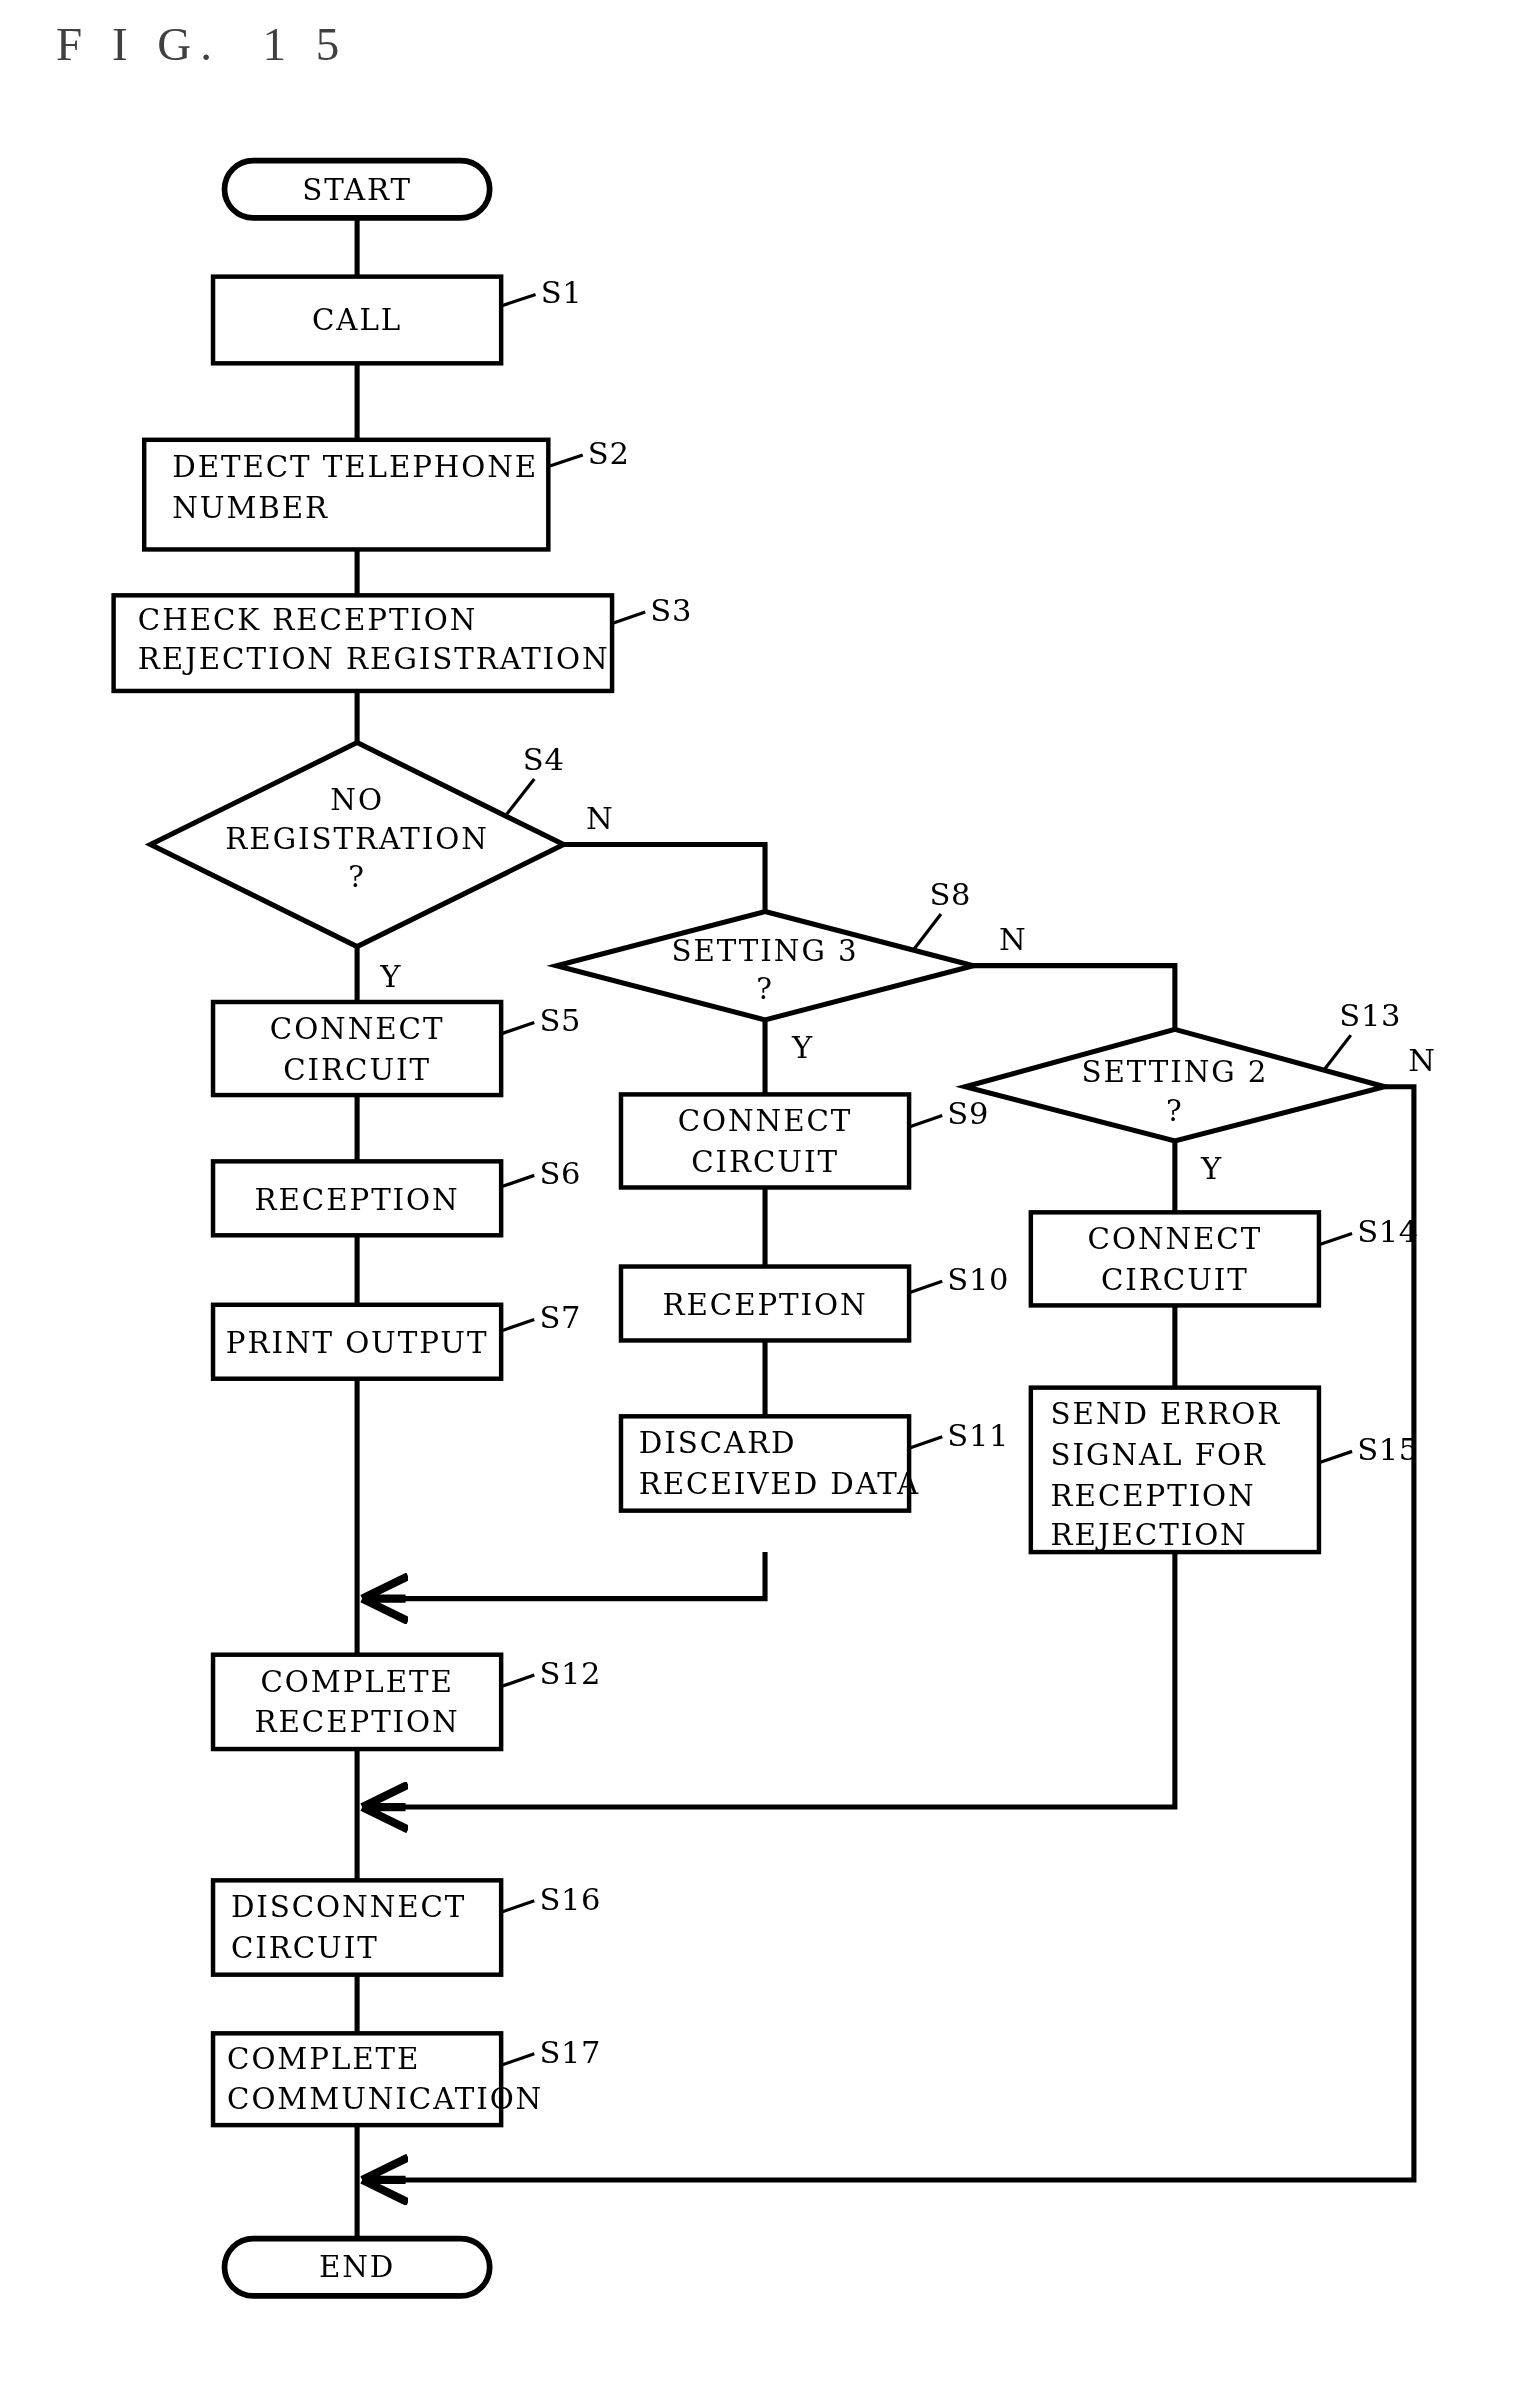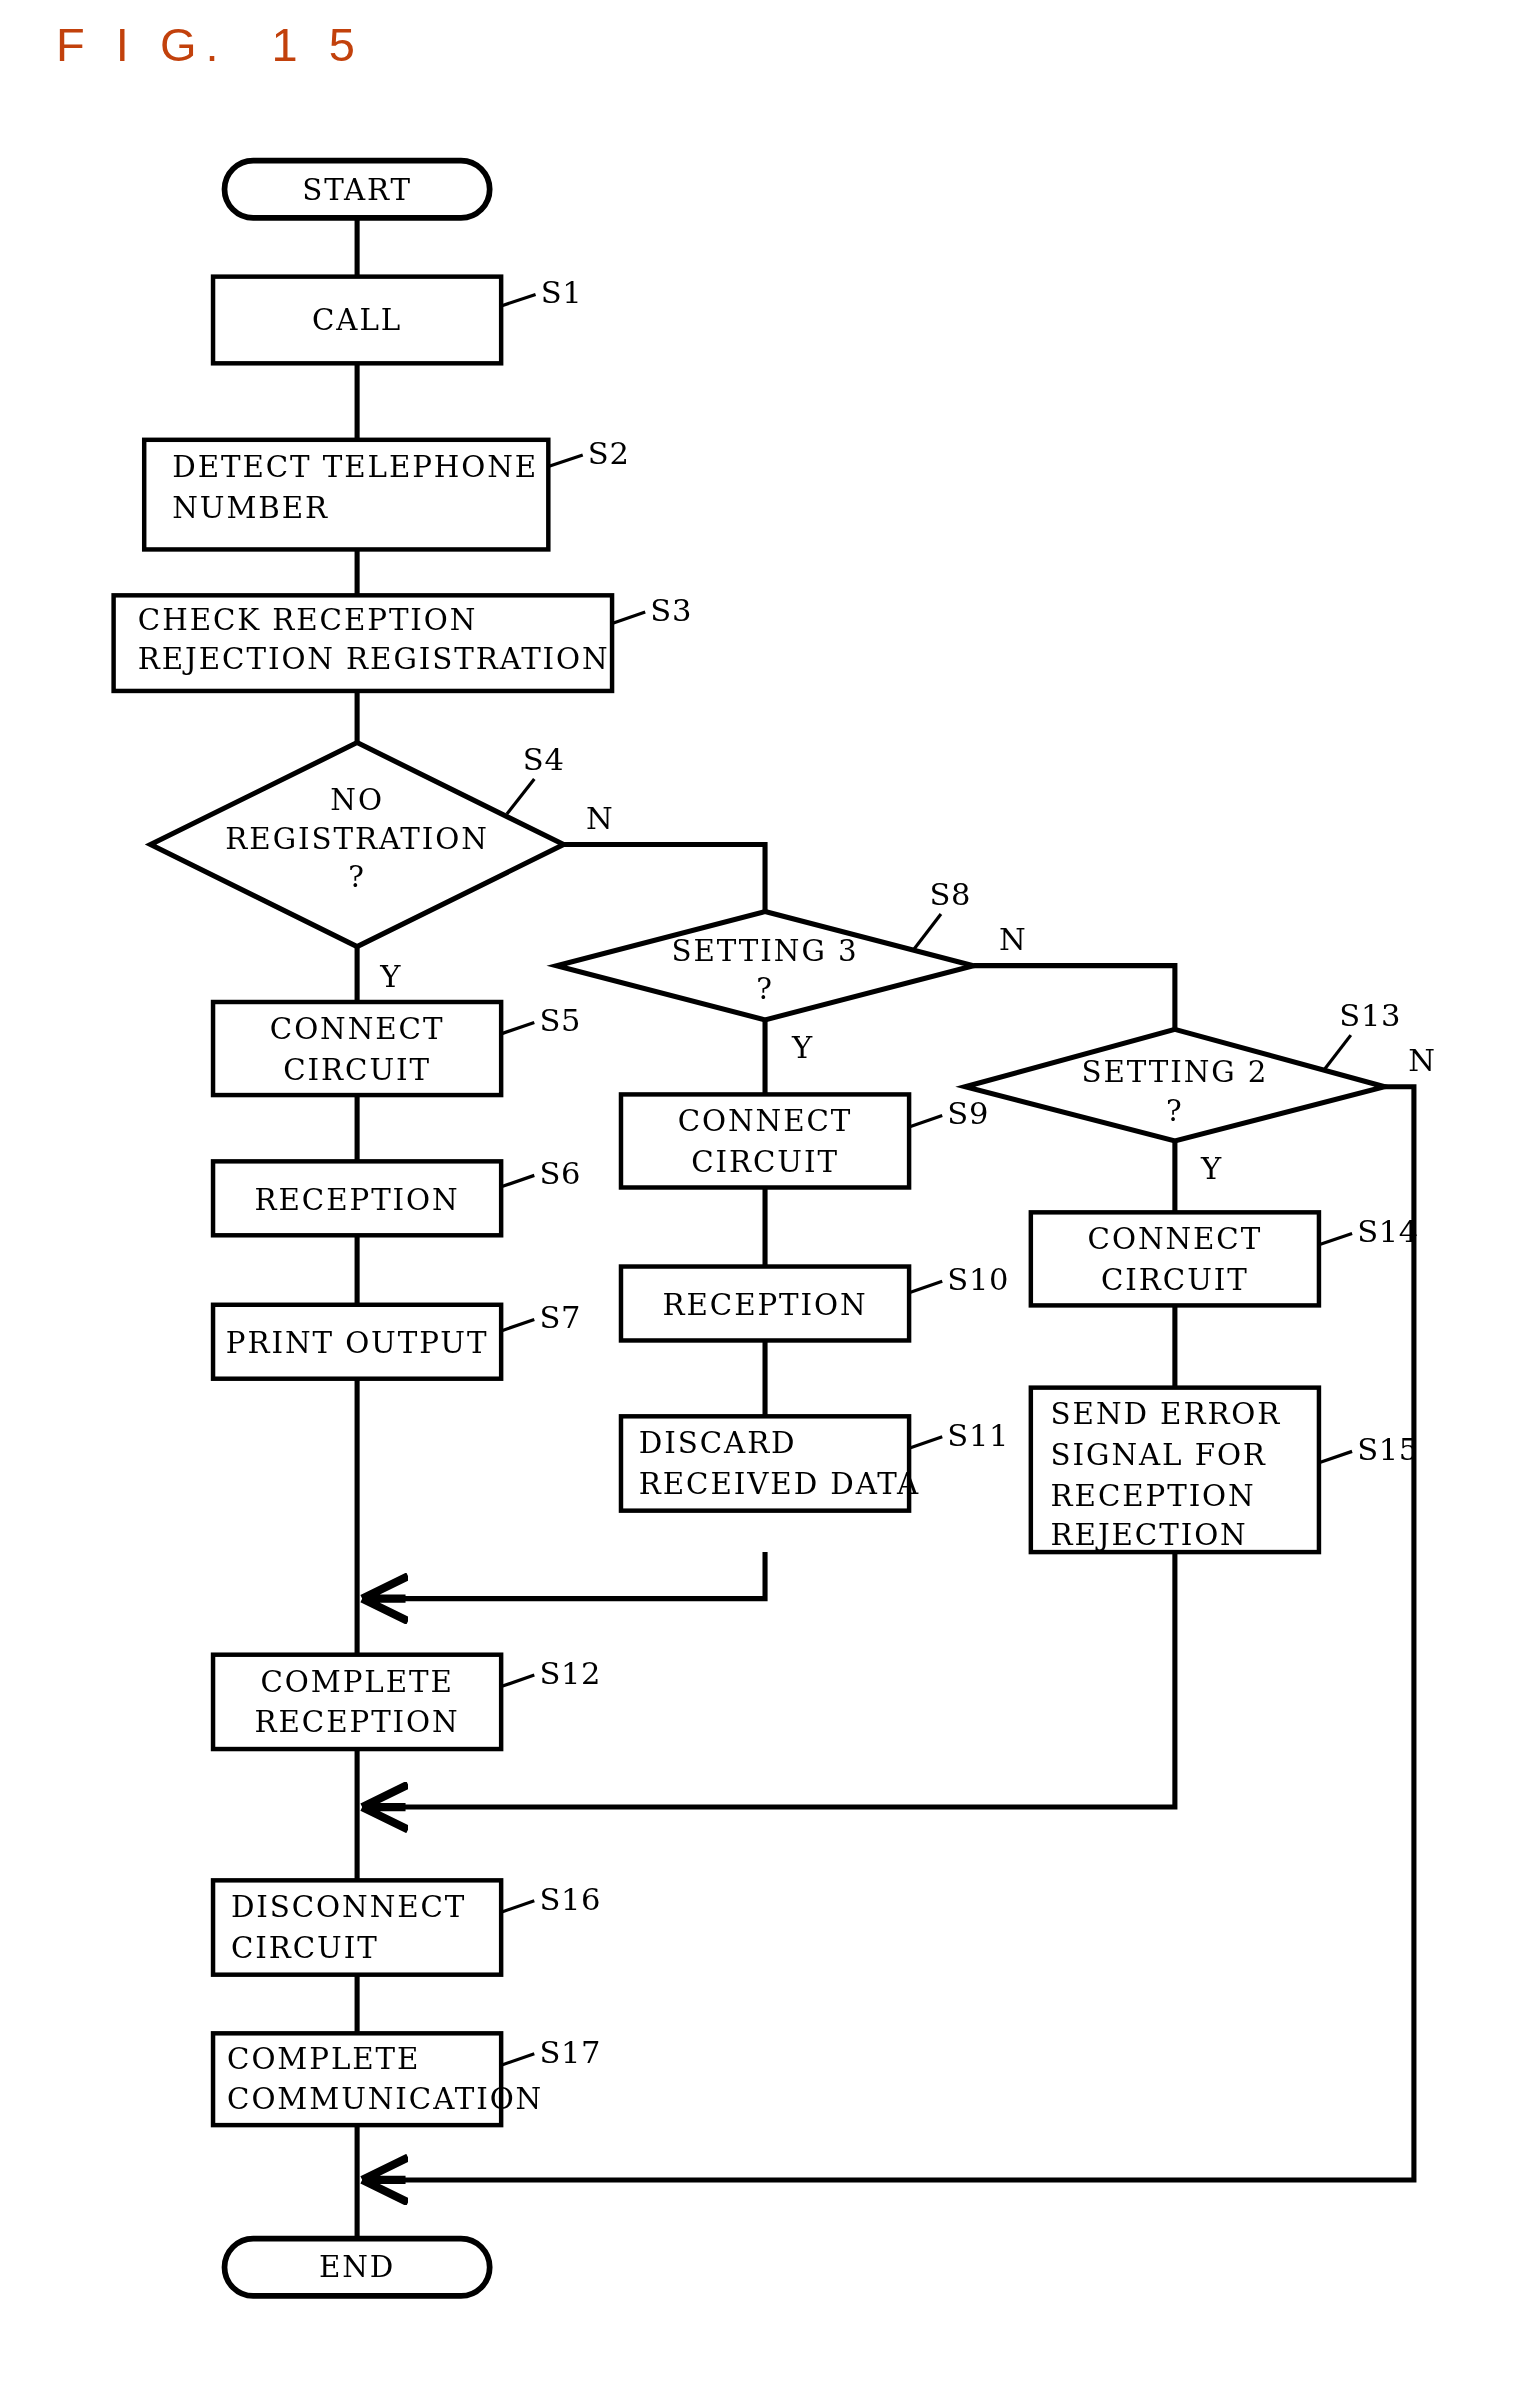--- a/index.html
+++ b/index.html
@@ -1,21 +1,21 @@
 <!DOCTYPE html>
 <html style="font-size:10.2px"><head>
 <meta charset="utf-8">
 <style>
   html,body{margin:0;padding:0;background:#ffffff;}
   body{width:1539px;height:2389px;position:relative;overflow:hidden;
        font-family:"DejaVu Serif", serif;}
   #fig-title{
     position:absolute; left:56px; top:16.6px;
-    font-family:Liberation Sans, sans-serif;
-    font-size:47px; letter-spacing:9px; color:#c2410c;
+    font-family:Liberation Serif, serif;
+    font-size:47px; letter-spacing:9px; color:#404040;
     white-space:pre;
   }
   svg#flow{position:absolute;left:0;top:0;width:1539px;height:2389px;}
   .nodeRect{fill:#ffffff;stroke:#000000;stroke-width:7;}
   .nodeDia{fill:#ffffff;stroke:#000000;stroke-width:8;}
   .term{fill:#ffffff;stroke:#000000;stroke-width:9;}
   .edge{stroke:#000000;stroke-width:8;fill:none;}
   .leader{stroke:#000000;stroke-width:5;fill:none;}
   .txt{font-family:"DejaVu Serif", serif;fill:#000;font-size:46px;letter-spacing:3px;}
   .txtC{text-anchor:middle;}

